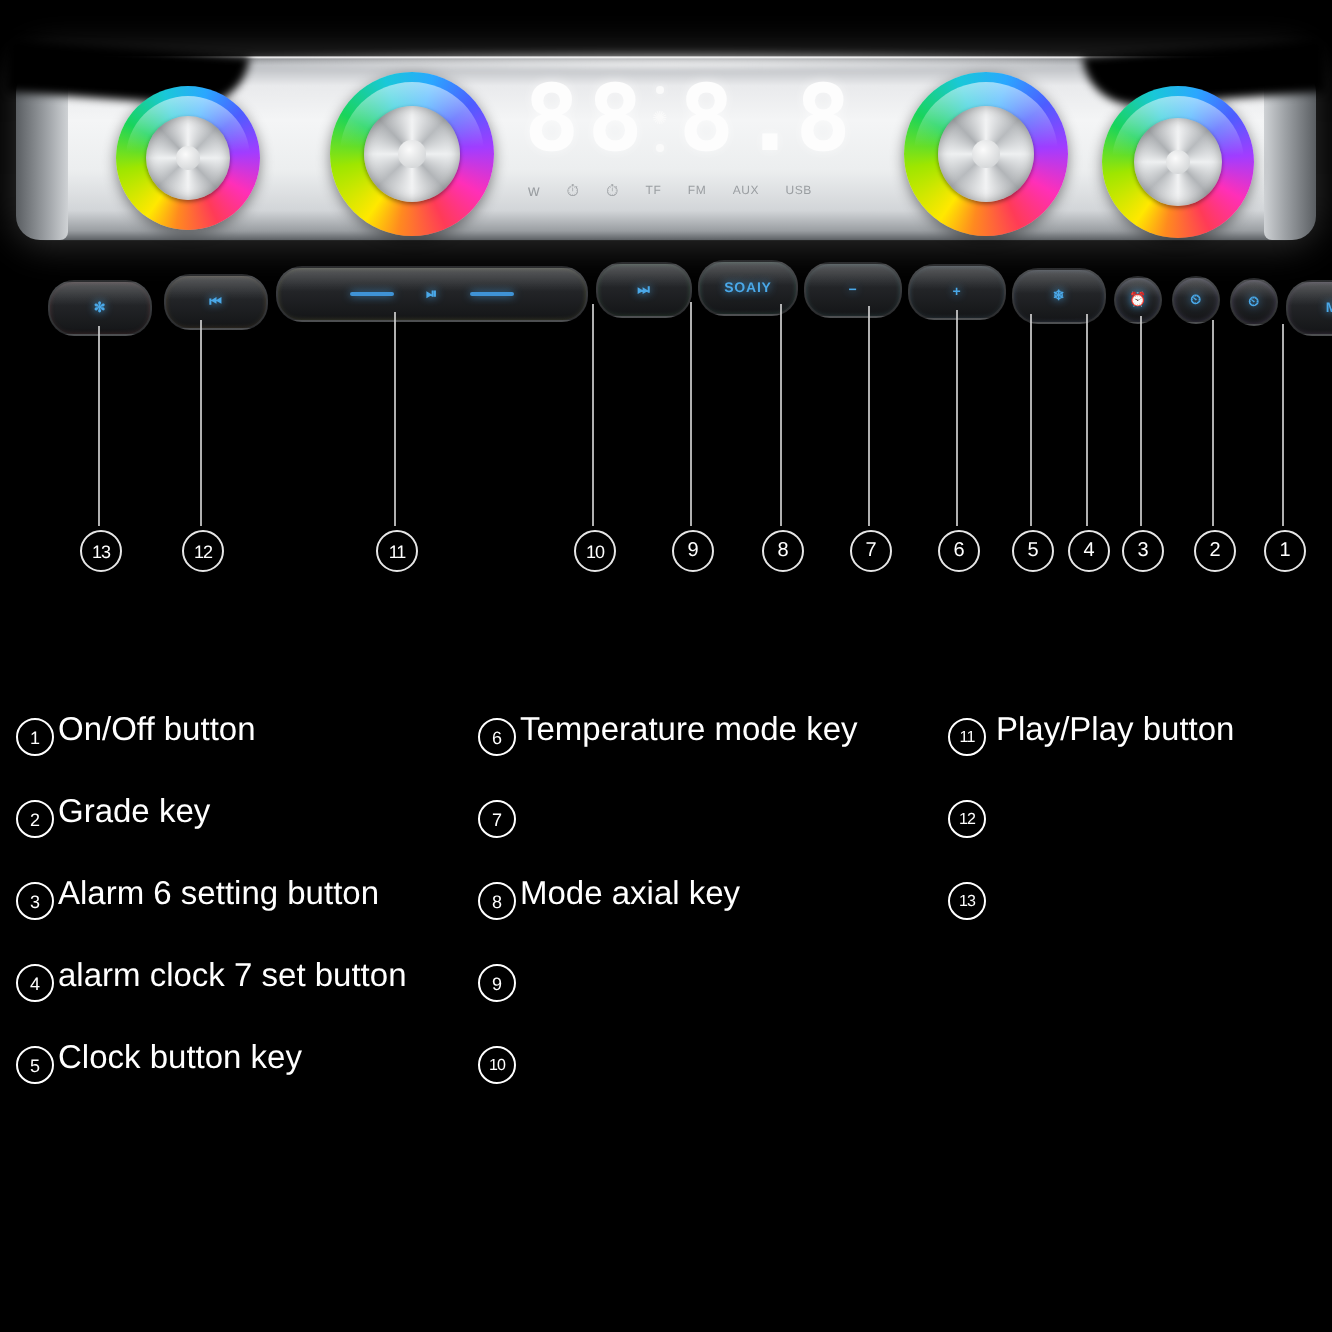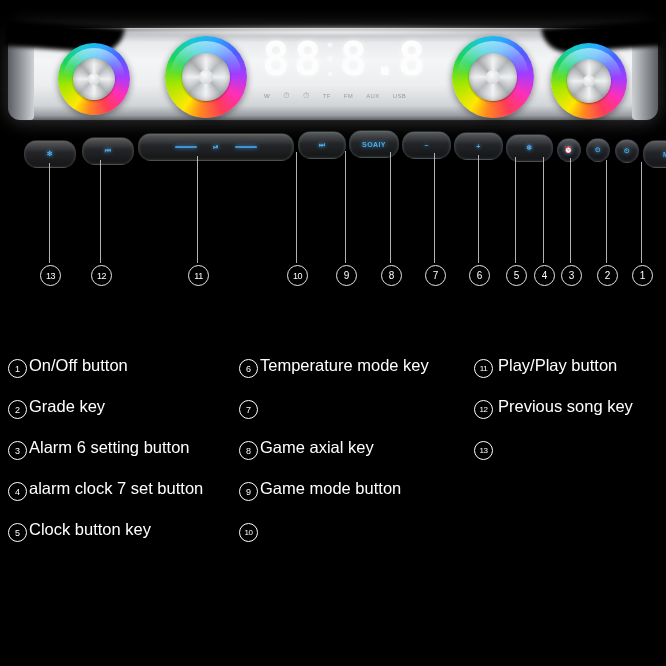--- a/index.html
+++ b/index.html
@@ -337,39 +337,37 @@
     <div class="col" id="col2">
       <div class="legrow">
         <span class="legnum">6</span>
         <span class="legtxt">Temperature mode key</span>
       </div>
       <div class="legrow">
         <span class="legnum">7</span>
       </div>
       <div class="legrow">
         <span class="legnum">8</span>
-        <span class="legtxt">Game axial key</span>
+        <span class="legtxt">Mode axial key</span>
       </div>
       <div class="legrow">
         <span class="legnum">9</span>
-        <span class="legtxt">Game mode button</span>
       </div>
       <div class="legrow">
         <span class="legnum two">10</span>
       </div>
     </div>
 
     <div class="col" id="col3">
       <div class="legrow">
         <span class="legnum two">11</span>
         <span class="legtxt">Play/Play button</span>
       </div>
       <div class="legrow">
         <span class="legnum two">12</span>
-        <span class="legtxt">Previous song key</span>
       </div>
       <div class="legrow">
         <span class="legnum two">13</span>
       </div>
     </div>
 
   </div>
 </div>
 
 </body></html>

